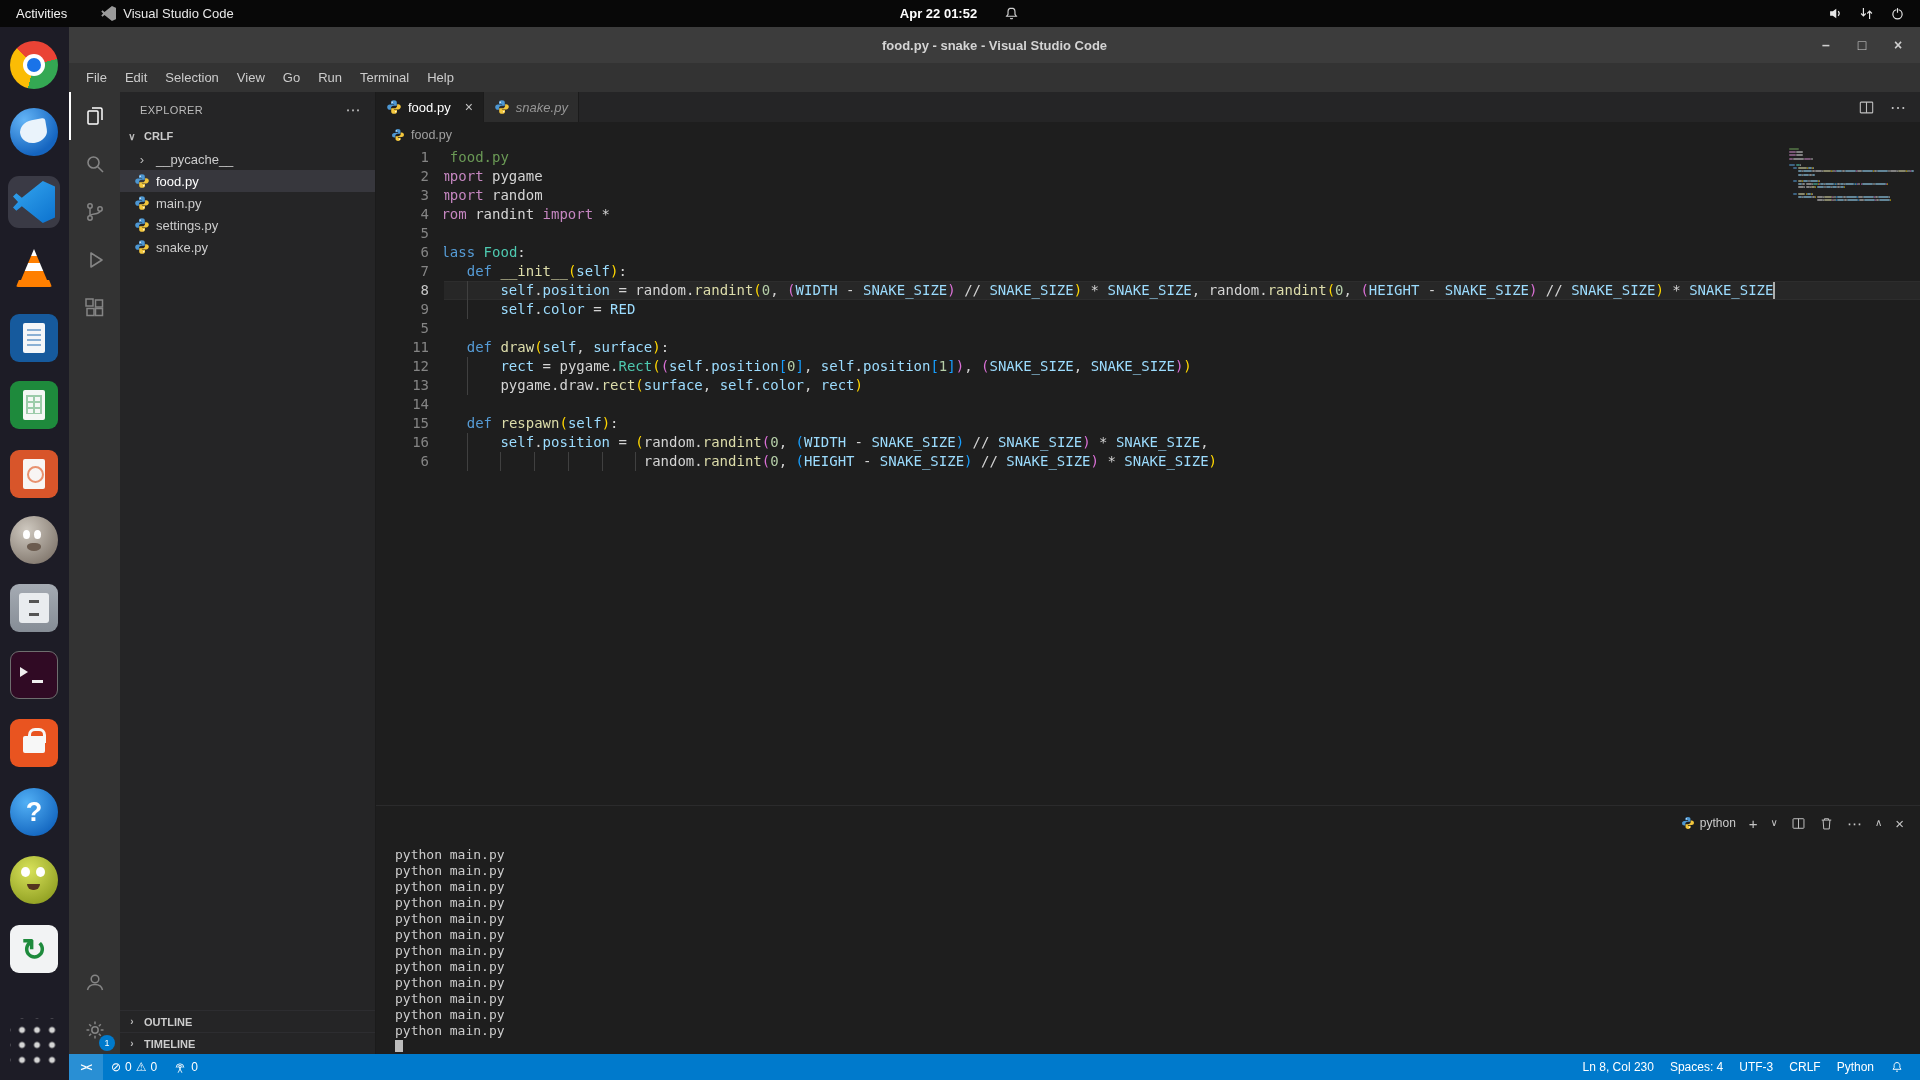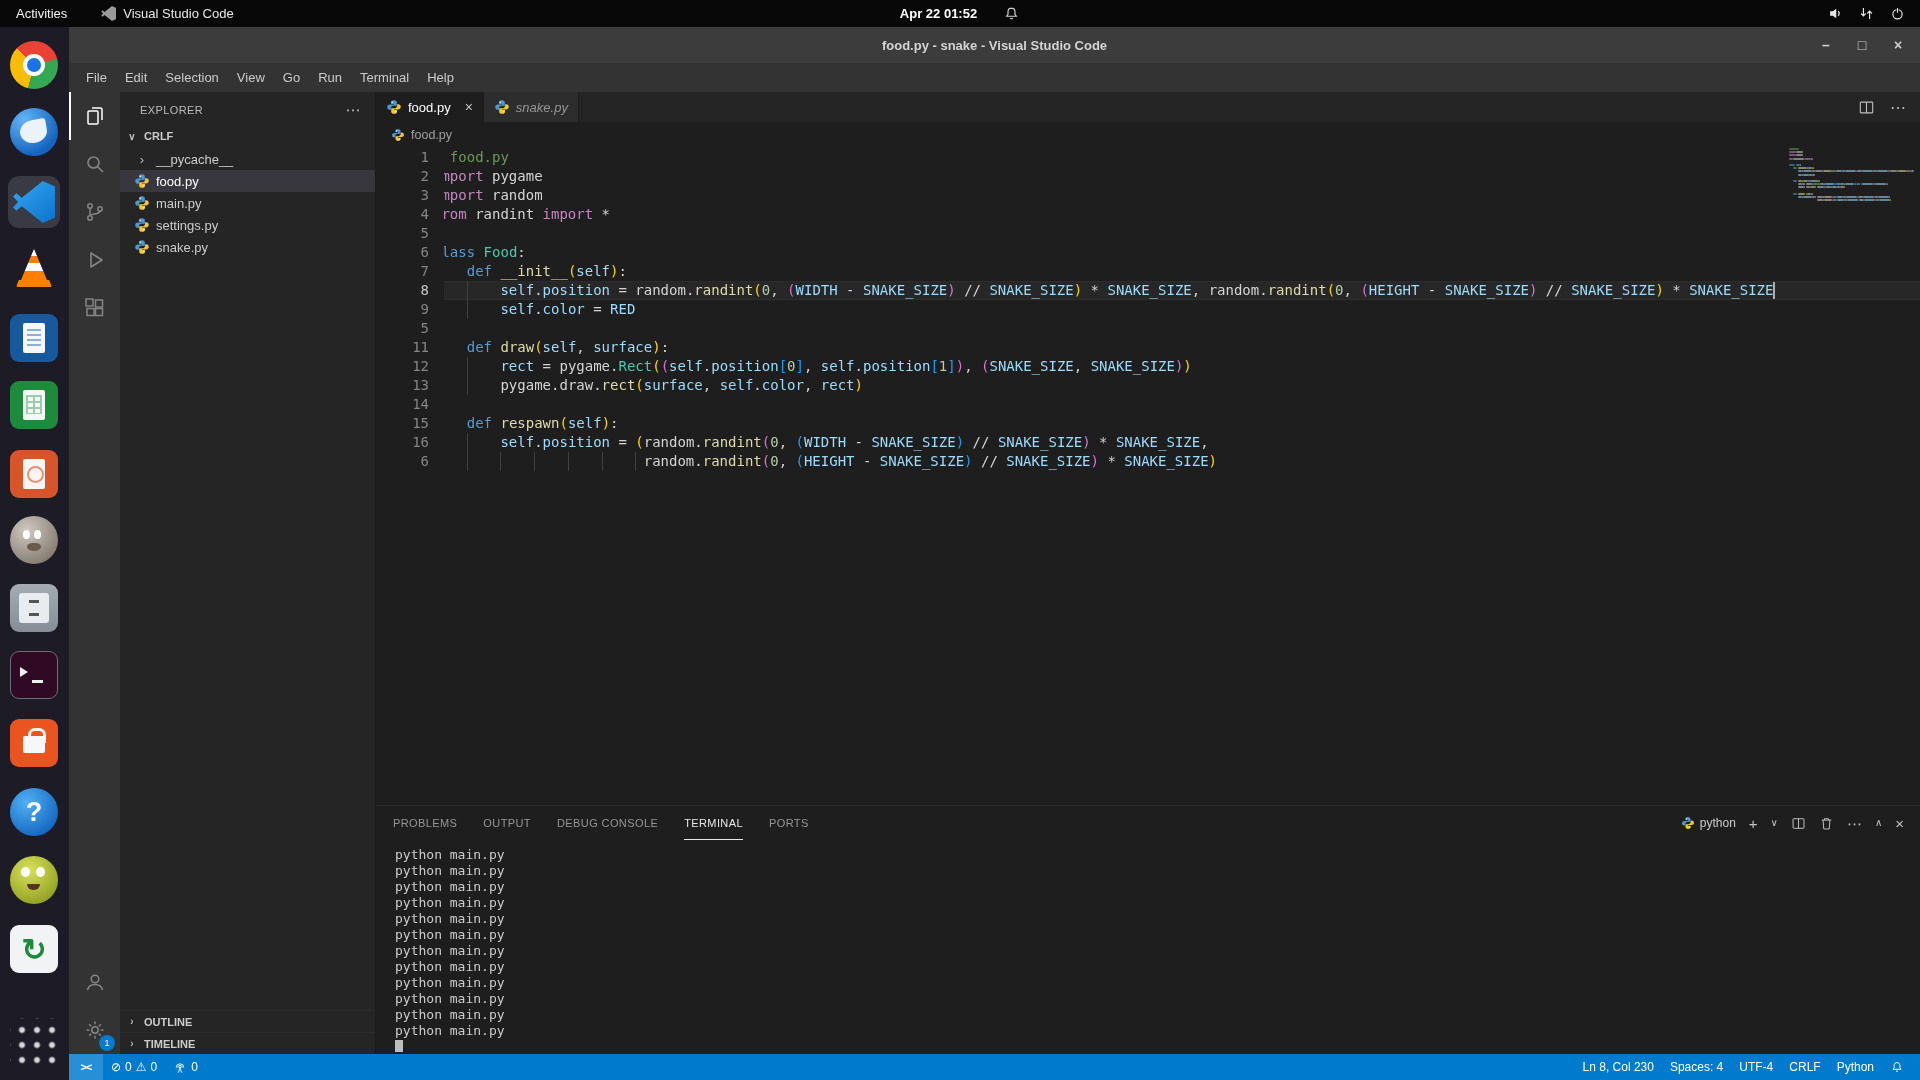--- a/index.html
+++ b/index.html
@@ -630,27 +630,20 @@
             <div class="mm-seg" style="top: 51.2px; left: 77.8px; width: 11px; background: rgb(156, 220, 254);"></div>
             <div class="mm-seg" style="top: 51.2px; left: 88.8px; width: 1.1px; background: rgb(218, 112, 214);"></div>
             <div class="mm-seg" style="top: 51.2px; left: 89.9px; width: 3.3px; background: rgb(212, 212, 212);"></div>
             <div class="mm-seg" style="top: 51.2px; left: 93.2px; width: 11px; background: rgb(156, 220, 254);"></div>
             <div class="mm-seg" style="top: 51.2px; left: 104.2px; width: 1.1px; background: rgb(255, 215, 0);"></div>
           </div>
       </div>
 
       <div class="panel">
         <div class="panel-tabs">
-          <div id="panel-tab-strip">
-              <div class="ptab">PROBLEMS</div>
-              <div class="ptab">OUTPUT</div>
-              <div class="ptab">DEBUG CONSOLE</div>
-              <div class="ptab active">TERMINAL</div>
-              <div class="ptab">PORTS</div>
-            </div>
           <div class="panel-actions">
             <span class="shell-label">
               <span id="shell-ico" class="fico">
                   <svg viewBox="0 0 16 16">
                     <path fill="#4d97d2" d="M7.9 1.2c-1.9 0-2.9.9-2.9 2.1v1.6h3.1v.7H3.8C2.3 5.6 1.2 6.7 1.2 8.2s1.1 2.6 2.6 2.6h1.1V9.3c0-1.5 1.2-2.6 2.7-2.6h3.2V3.3c0-1.2-1-2.1-2.9-2.1z"></path>
                     <path fill="#f2c63c" d="M8.1 14.8c1.9 0 2.9-.9 2.9-2.1v-1.6H7.9v-.7h4.3c1.5 0 2.6-1.1 2.6-2.6S13.7 5.2 12.2 5.2h-1.1v1.5c0 1.5-1.2 2.6-2.7 2.6H5.2v3.4c0 1.2 1 2.1 2.9 2.1z"></path>
                     <circle cx="6.2" cy="3.2" r=".7" fill="#fff"></circle>
                     <circle cx="9.8" cy="12.8" r=".7" fill="#fff"></circle>
                   </svg>
                 </span>
@@ -706,21 +699,21 @@
           <path d="M5 12a6 6 0 0 1 12 0"></path>
           <path d="M7.5 12a3.5 3.5 0 0 1 7 0"></path>
           <circle cx="11" cy="12" r="1.3" fill="currentColor"></circle>
           <path d="M8 20l3-6 3 6"></path>
         </svg>
       <span>0</span>
     </div>
     <div class="sb-right">
       <div class="sb-item">Ln 8, Col 230</div>
       <div class="sb-item">Spaces: 4</div>
-      <div class="sb-item">UTF-4</div>
+      <div class="sb-item">UTF-3</div>
       <div class="sb-item">CRLF</div>
       <div class="sb-item">Python</div>
       <div class="sb-item">
         <svg viewBox="0 0 22 22" fill="none" stroke="currentColor" stroke-width="1.5">
             <path d="M11 4c-2.8 0-4.5 2-4.5 4.7V12l-1.8 2.6h12.6L15.5 12V8.7C15.5 6 13.8 4 11 4z"></path>
             <path d="M9.5 17a1.8 1.8 0 0 0 3 0"></path>
           </svg>
       </div>
     </div>
   </div>

